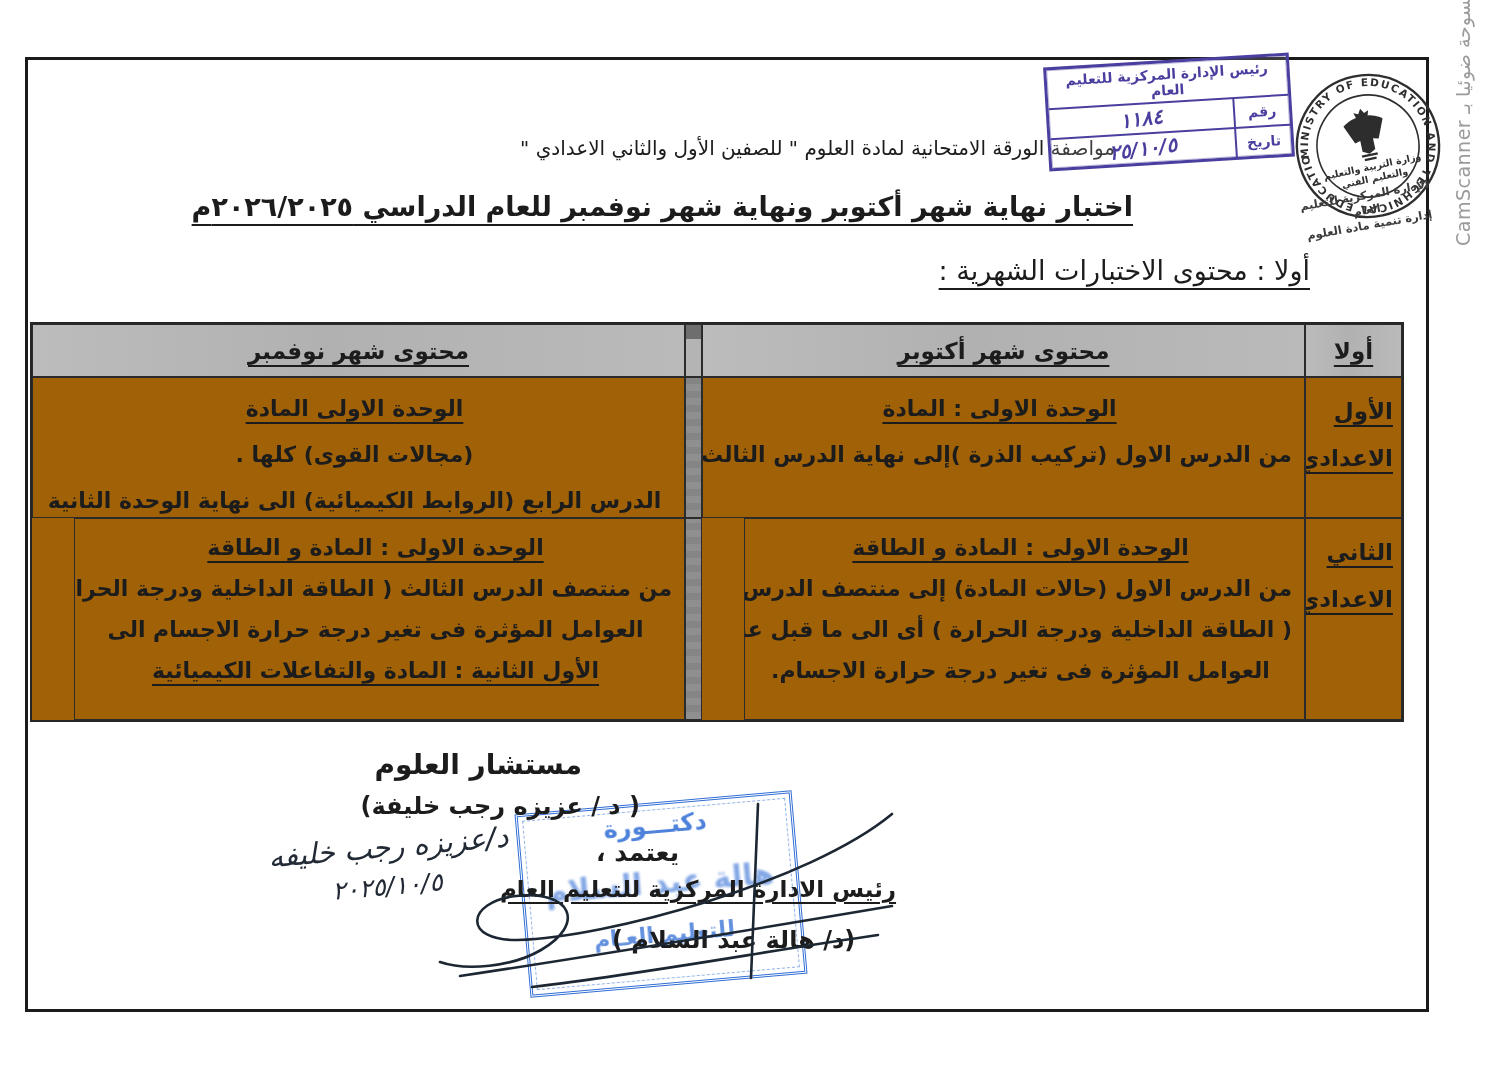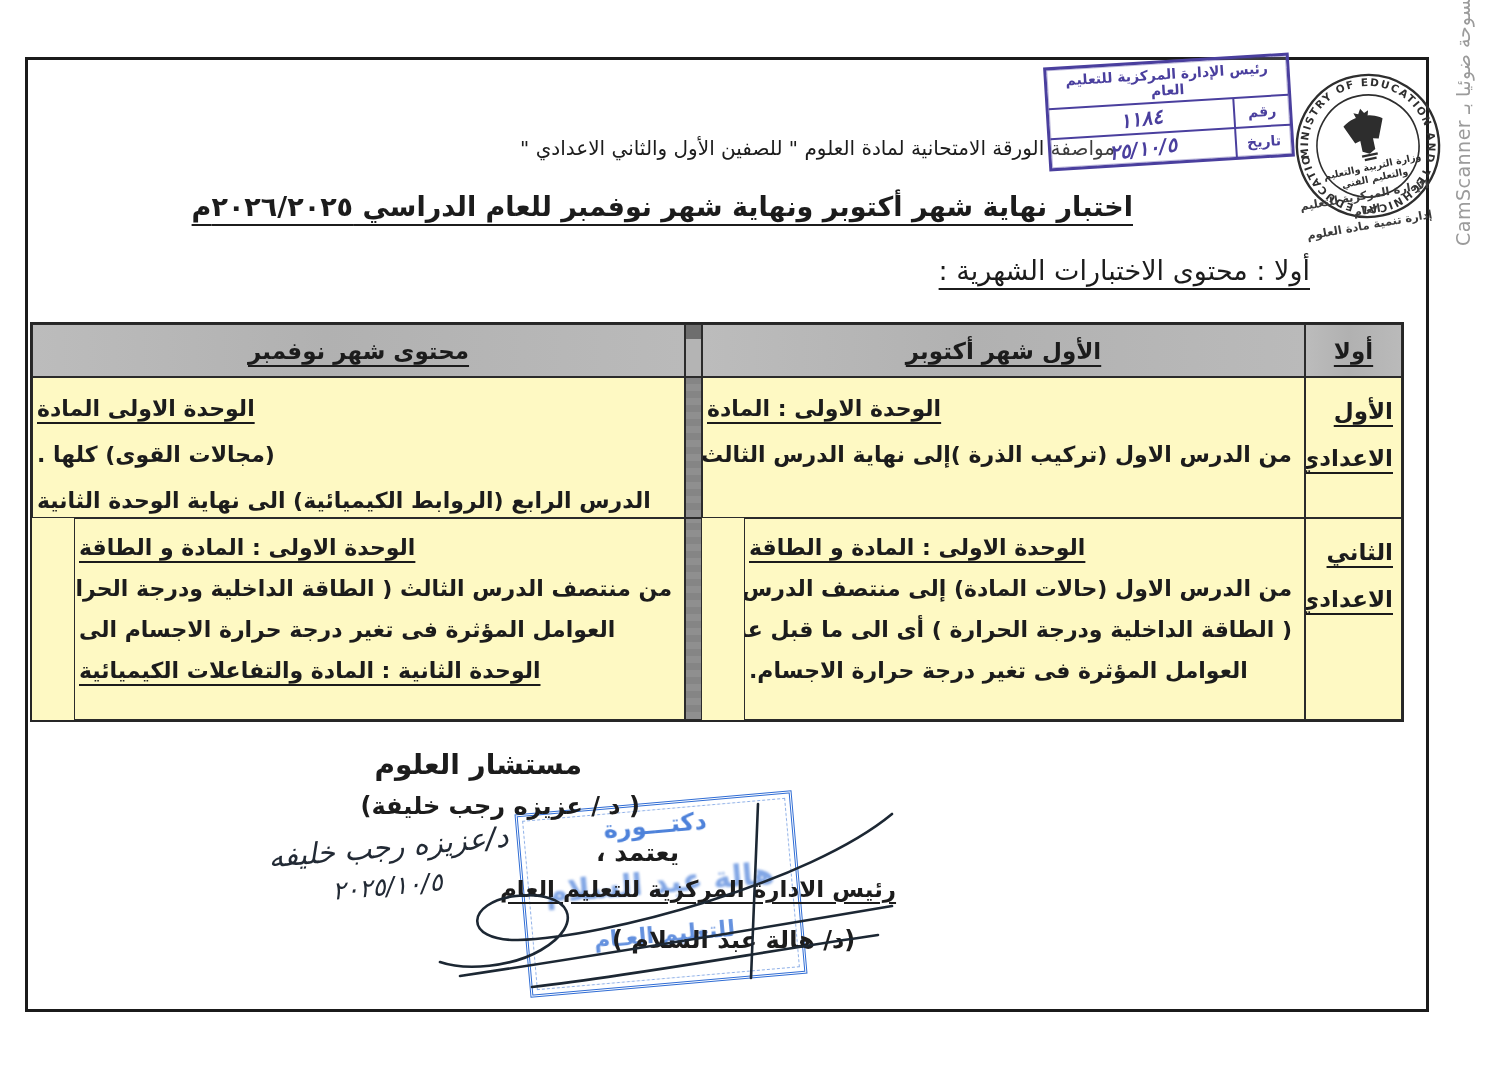--- a/index.html
+++ b/index.html
@@ -41,29 +41,29 @@
   .seal{position:absolute;left:1288px;top:66px;transform:rotate(-12deg);z-index:5;}
   .seal-sub{
     position:absolute;left:1288px;top:188px;width:158px;transform:rotate(-10deg);
     font-size:11.5px;font-weight:700;color:#3c3c3c;text-align:center;line-height:15px;z-index:5;
   }
 
   
   .doc-table{
     position:absolute;left:30px;top:322px;display:grid;
     grid-template-columns:653px 17px 603px 97px;grid-template-rows:53px 141px 202px;
-    border:2px solid #262626;background:#fef9c3;
+    border:2px solid #262626;background:#a16207;
   }
   .cell{border:1px solid #2b2b2b;overflow:hidden;}
   .hdr{background:linear-gradient(90deg,#bcbcbc,#b1b1b1 45%,#bababa);display:flex;align-items:center;justify-content:center;
        font-size:23px;font-weight:700;}
   .hdr-strip{background:linear-gradient(#6e6e6e 0 14px,#b4b4b4 14px);}
   .strip{background:repeating-linear-gradient(0deg,#8f8f8f 0 7px,#858585 7px 14px);}
   .grade-cell{padding:10px 8px 13px 0;text-align:right;font-size:23px;font-weight:700;line-height:47px;direction:rtl;}
-  .content-cell{padding:8px 12px 0 4px;text-align:left;font-weight:700;direction:rtl;}
+  .content-cell{padding:8px 12px 0 4px;text-align:center;font-weight:700;direction:rtl;}
   .r1 .content-cell,.row-lines-1{font-size:22px;line-height:46px;}
   .lines-sm{font-size:22px;line-height:41px;margin-left:42px;}
   .ln{white-space:nowrap;}
 
   
   .adv-title{top:748px;right:914px;font-size:28px;font-weight:700;z-index:3;}
   .adv-name{top:792px;right:856px;font-size:24px;font-weight:700;z-index:3;}
   .adv-hand{top:830px;left:268px;font-size:29px;font-style:italic;color:#222a35;transform:rotate(-5deg);z-index:4;letter-spacing:2px;}
   .adv-date{top:872px;left:332px;font-size:25px;font-style:italic;color:#222a35;transform:rotate(-5deg);z-index:4;letter-spacing:3px;}
 
@@ -126,21 +126,21 @@
   </svg>
   <div class="seal-sub rtl">
     <div>الإدارة المركزية للتعليم العام</div>
     <div>إدارة تنمية مادة العلوم</div>
   </div>
 
   <div class="doc-table">
 
     <div class="cell hdr u rtl">محتوى شهر نوفمبر</div>
     <div class="cell hdr-strip"></div>
-    <div class="cell hdr u rtl">الأول شهر أكتوبر</div>
+    <div class="cell hdr u rtl">محتوى شهر أكتوبر</div>
     <div class="cell hdr u rtl">أولا</div>
 
     <div class="cell content-cell row-lines-1">
       <div class="ln u">الوحدة الاولى المادة</div>
       <div class="ln">(مجالات القوى) كلها .</div>
       <div class="ln">الدرس الرابع (الروابط الكيميائية) الى نهاية الوحدة الثانية</div>
     </div>
     <div class="cell strip"></div>
     <div class="cell content-cell row-lines-1">
       <div class="ln u">الوحدة الاولى : المادة</div>
@@ -148,21 +148,21 @@
     </div>
     <div class="cell grade-cell">
       <div class="ln u">الأول</div>
       <div class="ln u">الاعدادي</div>
     </div>
 
     <div class="cell content-cell lines-sm">
       <div class="ln u">الوحدة الاولى : المادة و الطاقة</div>
       <div class="ln">من منتصف الدرس الثالث ( الطاقة الداخلية ودرجة الحرارة )تحت عنوان</div>
       <div class="ln">العوامل المؤثرة فى تغير درجة حرارة الاجسام الى</div>
-      <div class="ln u">الوحدة الثانية : المادة والتفاعلات الكيميائية</div>
+      <div class="ln u">الأول الثانية : المادة والتفاعلات الكيميائية</div>
     </div>
     <div class="cell strip"></div>
     <div class="cell content-cell lines-sm">
       <div class="ln u">الوحدة الاولى : المادة و الطاقة</div>
       <div class="ln">من الدرس الاول (حالات المادة) إلى منتصف الدرس الثالث</div>
       <div class="ln">( الطاقة الداخلية ودرجة الحرارة ) أى الى ما قبل عنوان</div>
       <div class="ln">العوامل المؤثرة فى تغير درجة حرارة الاجسام.</div>
     </div>
     <div class="cell grade-cell">
       <div class="ln u">الثاني</div>

